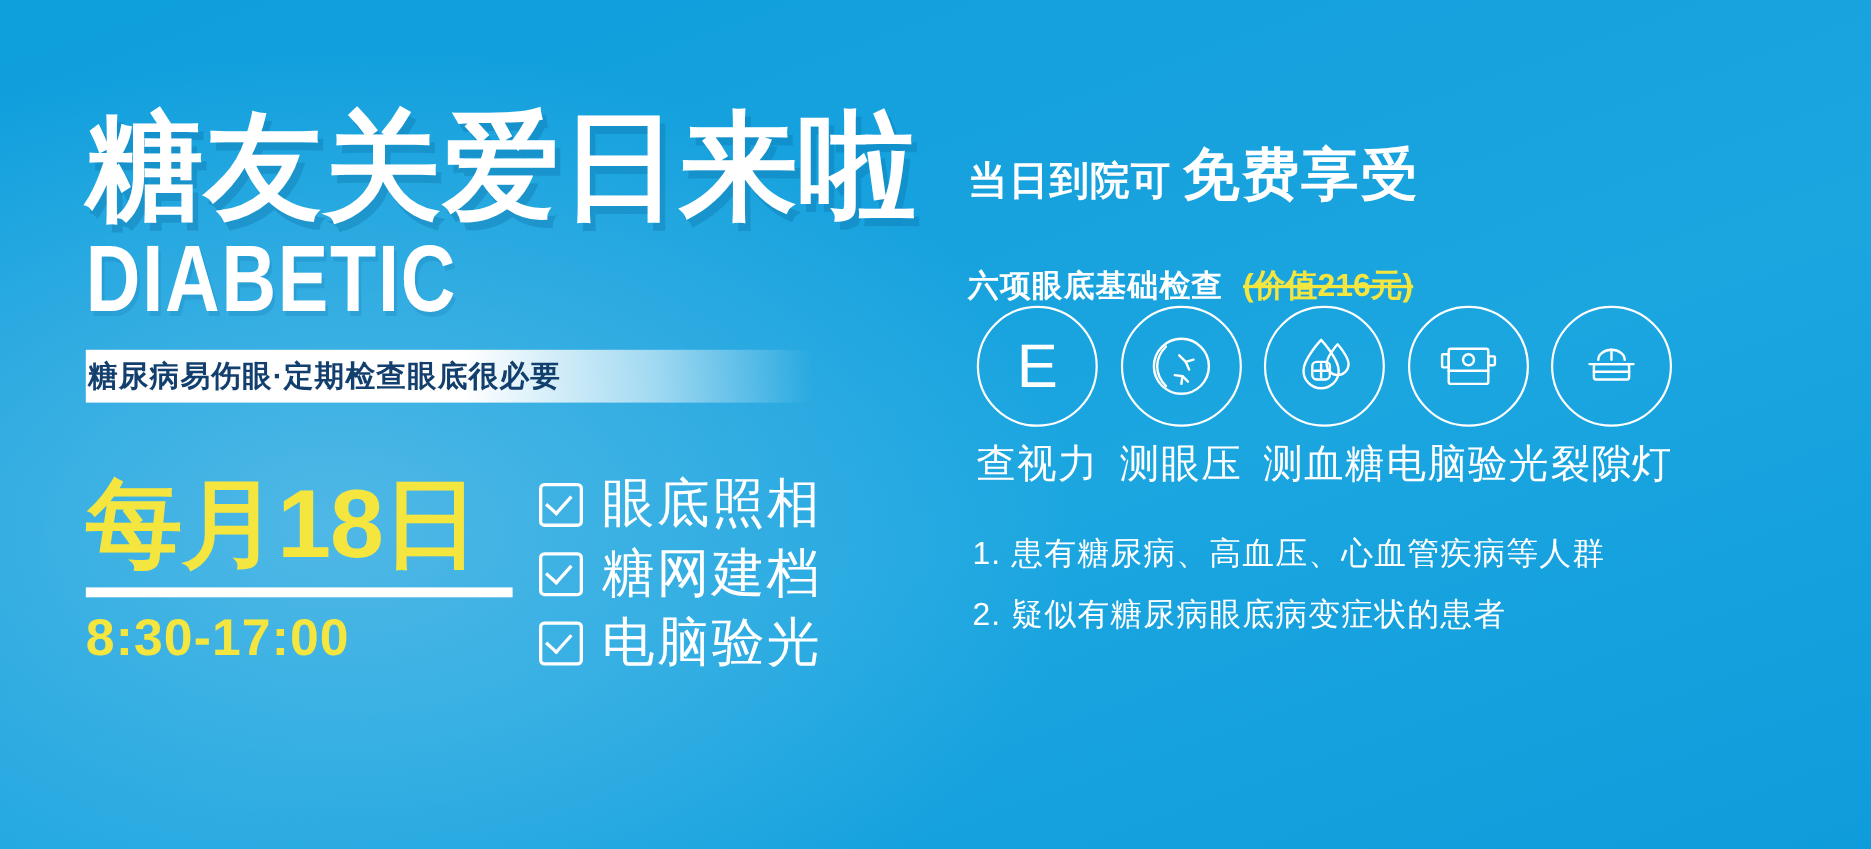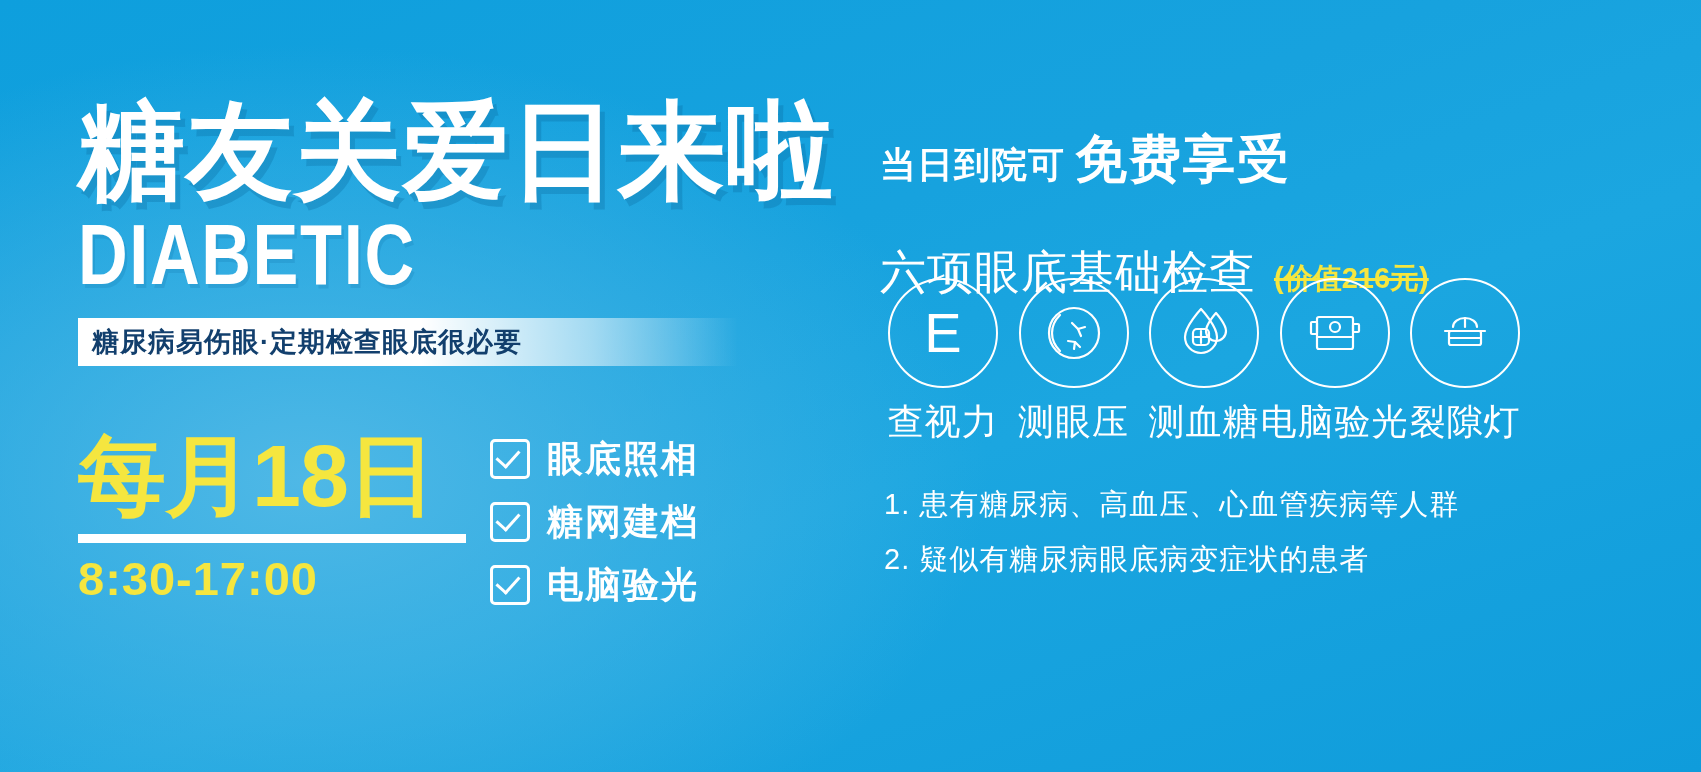--- a/index.html
+++ b/index.html
@@ -34,21 +34,21 @@
     text-shadow:3px 4px 0 rgba(9,105,160,.18);
   }
 
   .tagline-band{
     margin-top:24px;width:660px;height:48px;
     background:linear-gradient(90deg,#ffffff 0%,#ffffff 52%,rgba(255,255,255,.55) 78%,rgba(255,255,255,0) 100%);
     display:flex;align-items:center;
   }
   .tagline{
     font-size:27px;font-weight:bold;color:#123f6d;letter-spacing:1px;
-    padding-left:14px;white-space:nowrap;
+    padding-left:2px;white-space:nowrap;
   }
 
   .datewrap{position:absolute;left:78px;top:432px;width:400px;}
   .date-main{
     font-size:88px;line-height:1;font-weight:bold;color:#f5e63f;
     letter-spacing:-1px;white-space:nowrap;
   }
   .date-rule{
     margin-top:14px;width:388px;height:9px;background:#ffffff;
   }
@@ -62,39 +62,39 @@
   .check-box{
     width:34px;height:34px;border:3px solid #ffffff;border-radius:5px;
     margin-right:17px;flex:0 0 auto;position:relative;
   }
   .check-box::after{
     content:"";position:absolute;left:8px;top:3px;
     width:11px;height:19px;border:solid #ffffff;border-width:0 3.5px 3.5px 0;
     transform:rotate(42deg);
   }
   .check-label{
-    font-size:36px;font-weight:bold;color:#ffffff;letter-spacing:2px;
+    font-size:48px;font-weight:normal;color:#ffffff;letter-spacing:2px;
     white-space:nowrap;line-height:1;
   }
 
   
   .right{position:absolute;left:880px;top:133px;width:770px;}
 
   .promo-line1{display:flex;align-items:baseline;white-space:nowrap;}
   .promo-small{
     font-size:36px;font-weight:bold;color:#ffffff;letter-spacing:1px;
   }
   .promo-big{
     font-size:52px;font-weight:bold;color:#ffffff;letter-spacing:2px;
     margin-left:10px;line-height:1;
   }
 
   .promo-line2{display:flex;align-items:baseline;white-space:nowrap;margin-top:8px;}
   .promo-sub{
-    font-size:46px;font-weight:normal;color:#ffffff;letter-spacing:1px;margin-top:44px;
+    font-size:28px;font-weight:bold;color:#ffffff;letter-spacing:1px;margin-top:44px;
   }
   .promo-price{
     font-size:29px;font-weight:bold;color:#f5e63f;letter-spacing:0px;
     margin-left:18px;text-decoration:line-through;
     text-decoration-thickness:3px;
   }
 
   .icons{
     position:absolute;left:884px;top:278px;width:640px;
     display:flex;justify-content:space-between;

